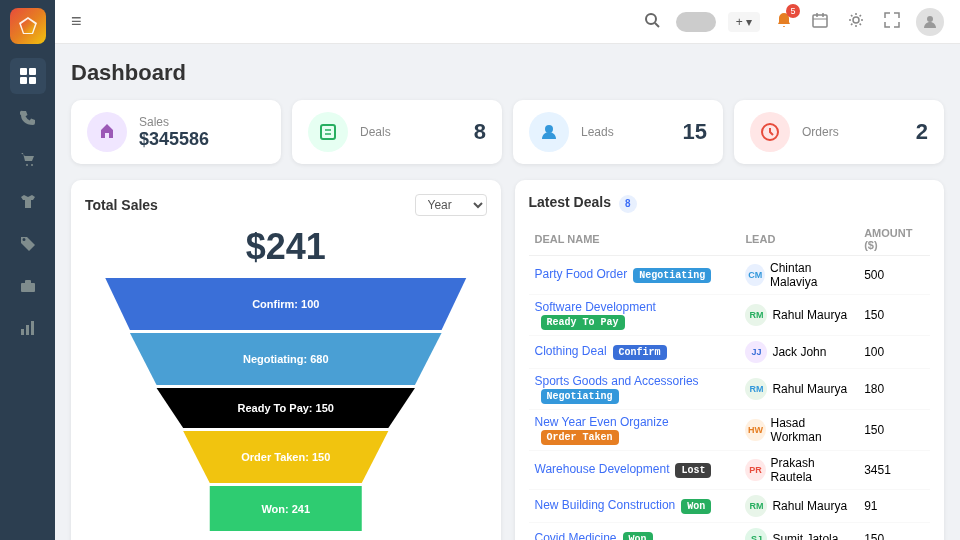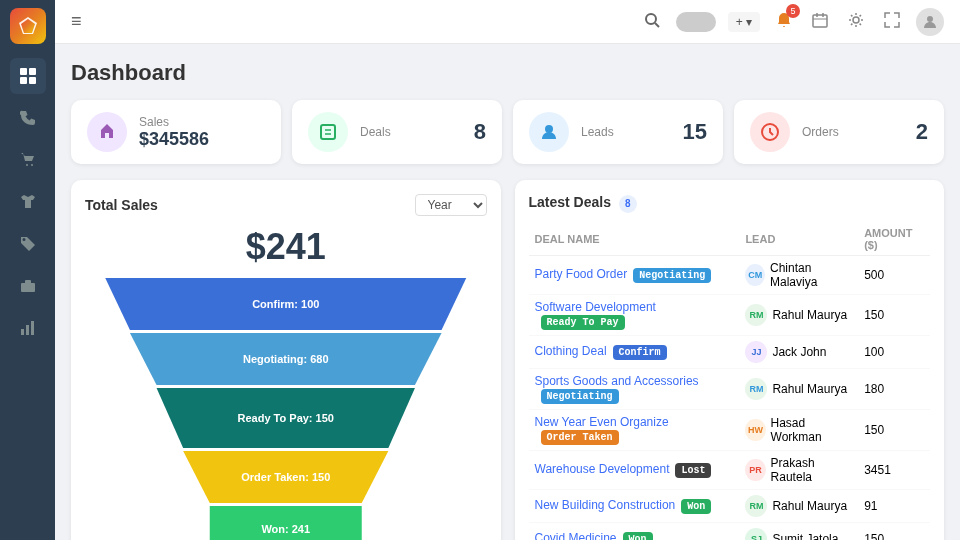--- a/index.html
+++ b/index.html
@@ -241,21 +241,21 @@
           <span class="panel-title">Total Sales</span>
           <select class="panel-select">
             <option>Year</option><option>Month</option><option>Week</option><option>Day</option>
           </select>
         </div>
         <div class="sales-amount">$241</div>
 
         <div class="funnel" id="funnel-container">
             <div class="funnel-segment" style="height: 52px; background: rgb(58, 111, 216); clip-path: polygon(2.5% 0%, 97.5% 0%, 91% 100%, 9% 100%); display: flex; align-items: center; justify-content: center; font-size: 11px; font-weight: 700; color: rgb(255, 255, 255); width: 380px;">Confirm: 100</div>
             <div class="funnel-segment" style="height: 52px; background: rgb(74, 159, 212); clip-path: polygon(9% 0%, 91% 0%, 84% 100%, 16% 100%); display: flex; align-items: center; justify-content: center; font-size: 11px; font-weight: 600; color: rgb(255, 255, 255); width: 380px;">Negotiating: 680</div>
-            <div class="funnel-segment" style="height: 60px; background: #0f766e; clip-path: polygon(16% 0%, 84% 0%, 77% 100%, 23% 100%); display: flex; align-items: center; justify-content: center; font-size: 11px; font-weight: 600; color: rgb(255, 255, 255); width: 380px;">Ready To Pay: 150</div>
+            <div class="funnel-segment" style="height: 40px; background: #000000; clip-path: polygon(16% 0%, 84% 0%, 77% 100%, 23% 100%); display: flex; align-items: center; justify-content: center; font-size: 11px; font-weight: 600; color: rgb(255, 255, 255); width: 380px;">Ready To Pay: 150</div>
             <div class="funnel-segment" style="height: 52px; background: rgb(241, 196, 15); clip-path: polygon(23% 0%, 77% 0%, 70% 100%, 30% 100%); display: flex; align-items: center; justify-content: center; font-size: 11px; font-weight: 600; color: rgb(255, 255, 255); width: 380px;">Order Taken: 150</div>
             <div class="funnel-segment" style="height: 45px; background: rgb(46, 204, 113); clip-path: polygon(30% 0%, 70% 0%, 70% 100%, 30% 100%); display: flex; align-items: center; justify-content: center; font-size: 11px; font-weight: 600; color: rgb(255, 255, 255); width: 380px;">Won: 241</div>
           </div>
       </div>
 
       <div class="panel">
         <div class="panel-header">
           <span class="panel-title">Latest Deals <span class="panel-count">8</span></span>
         </div>
         <table class="deals-table" id="deals-table">

